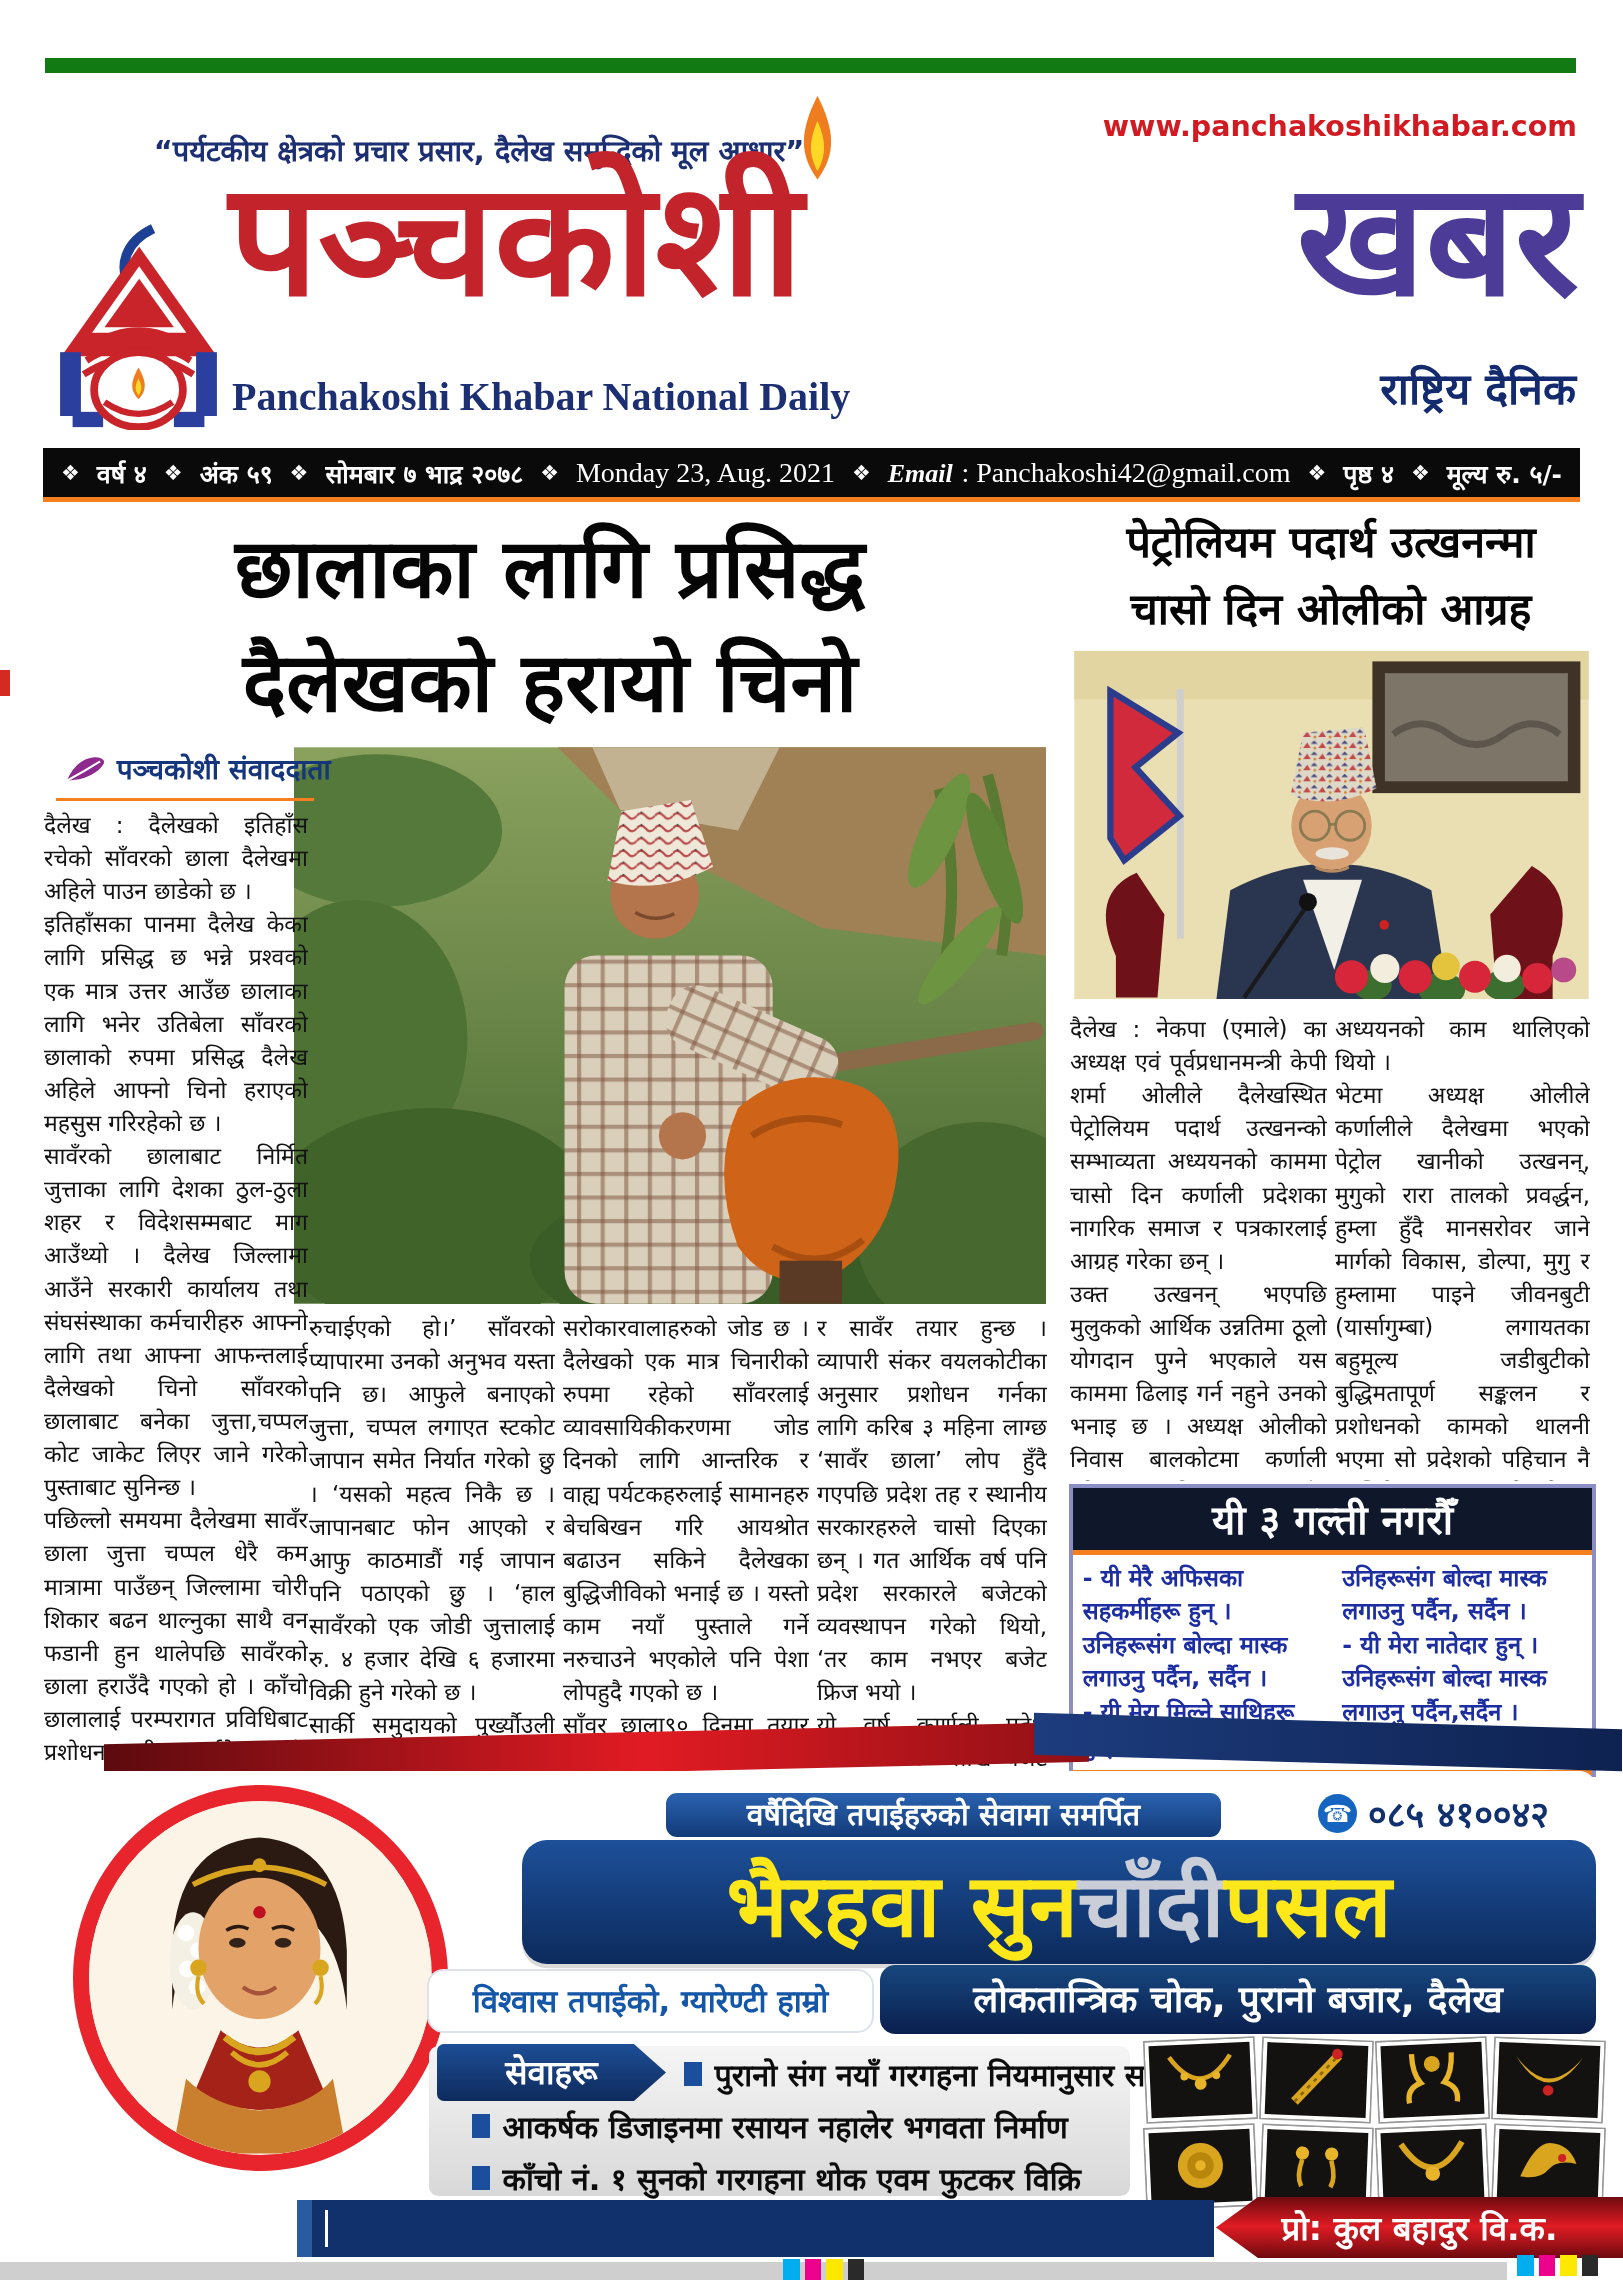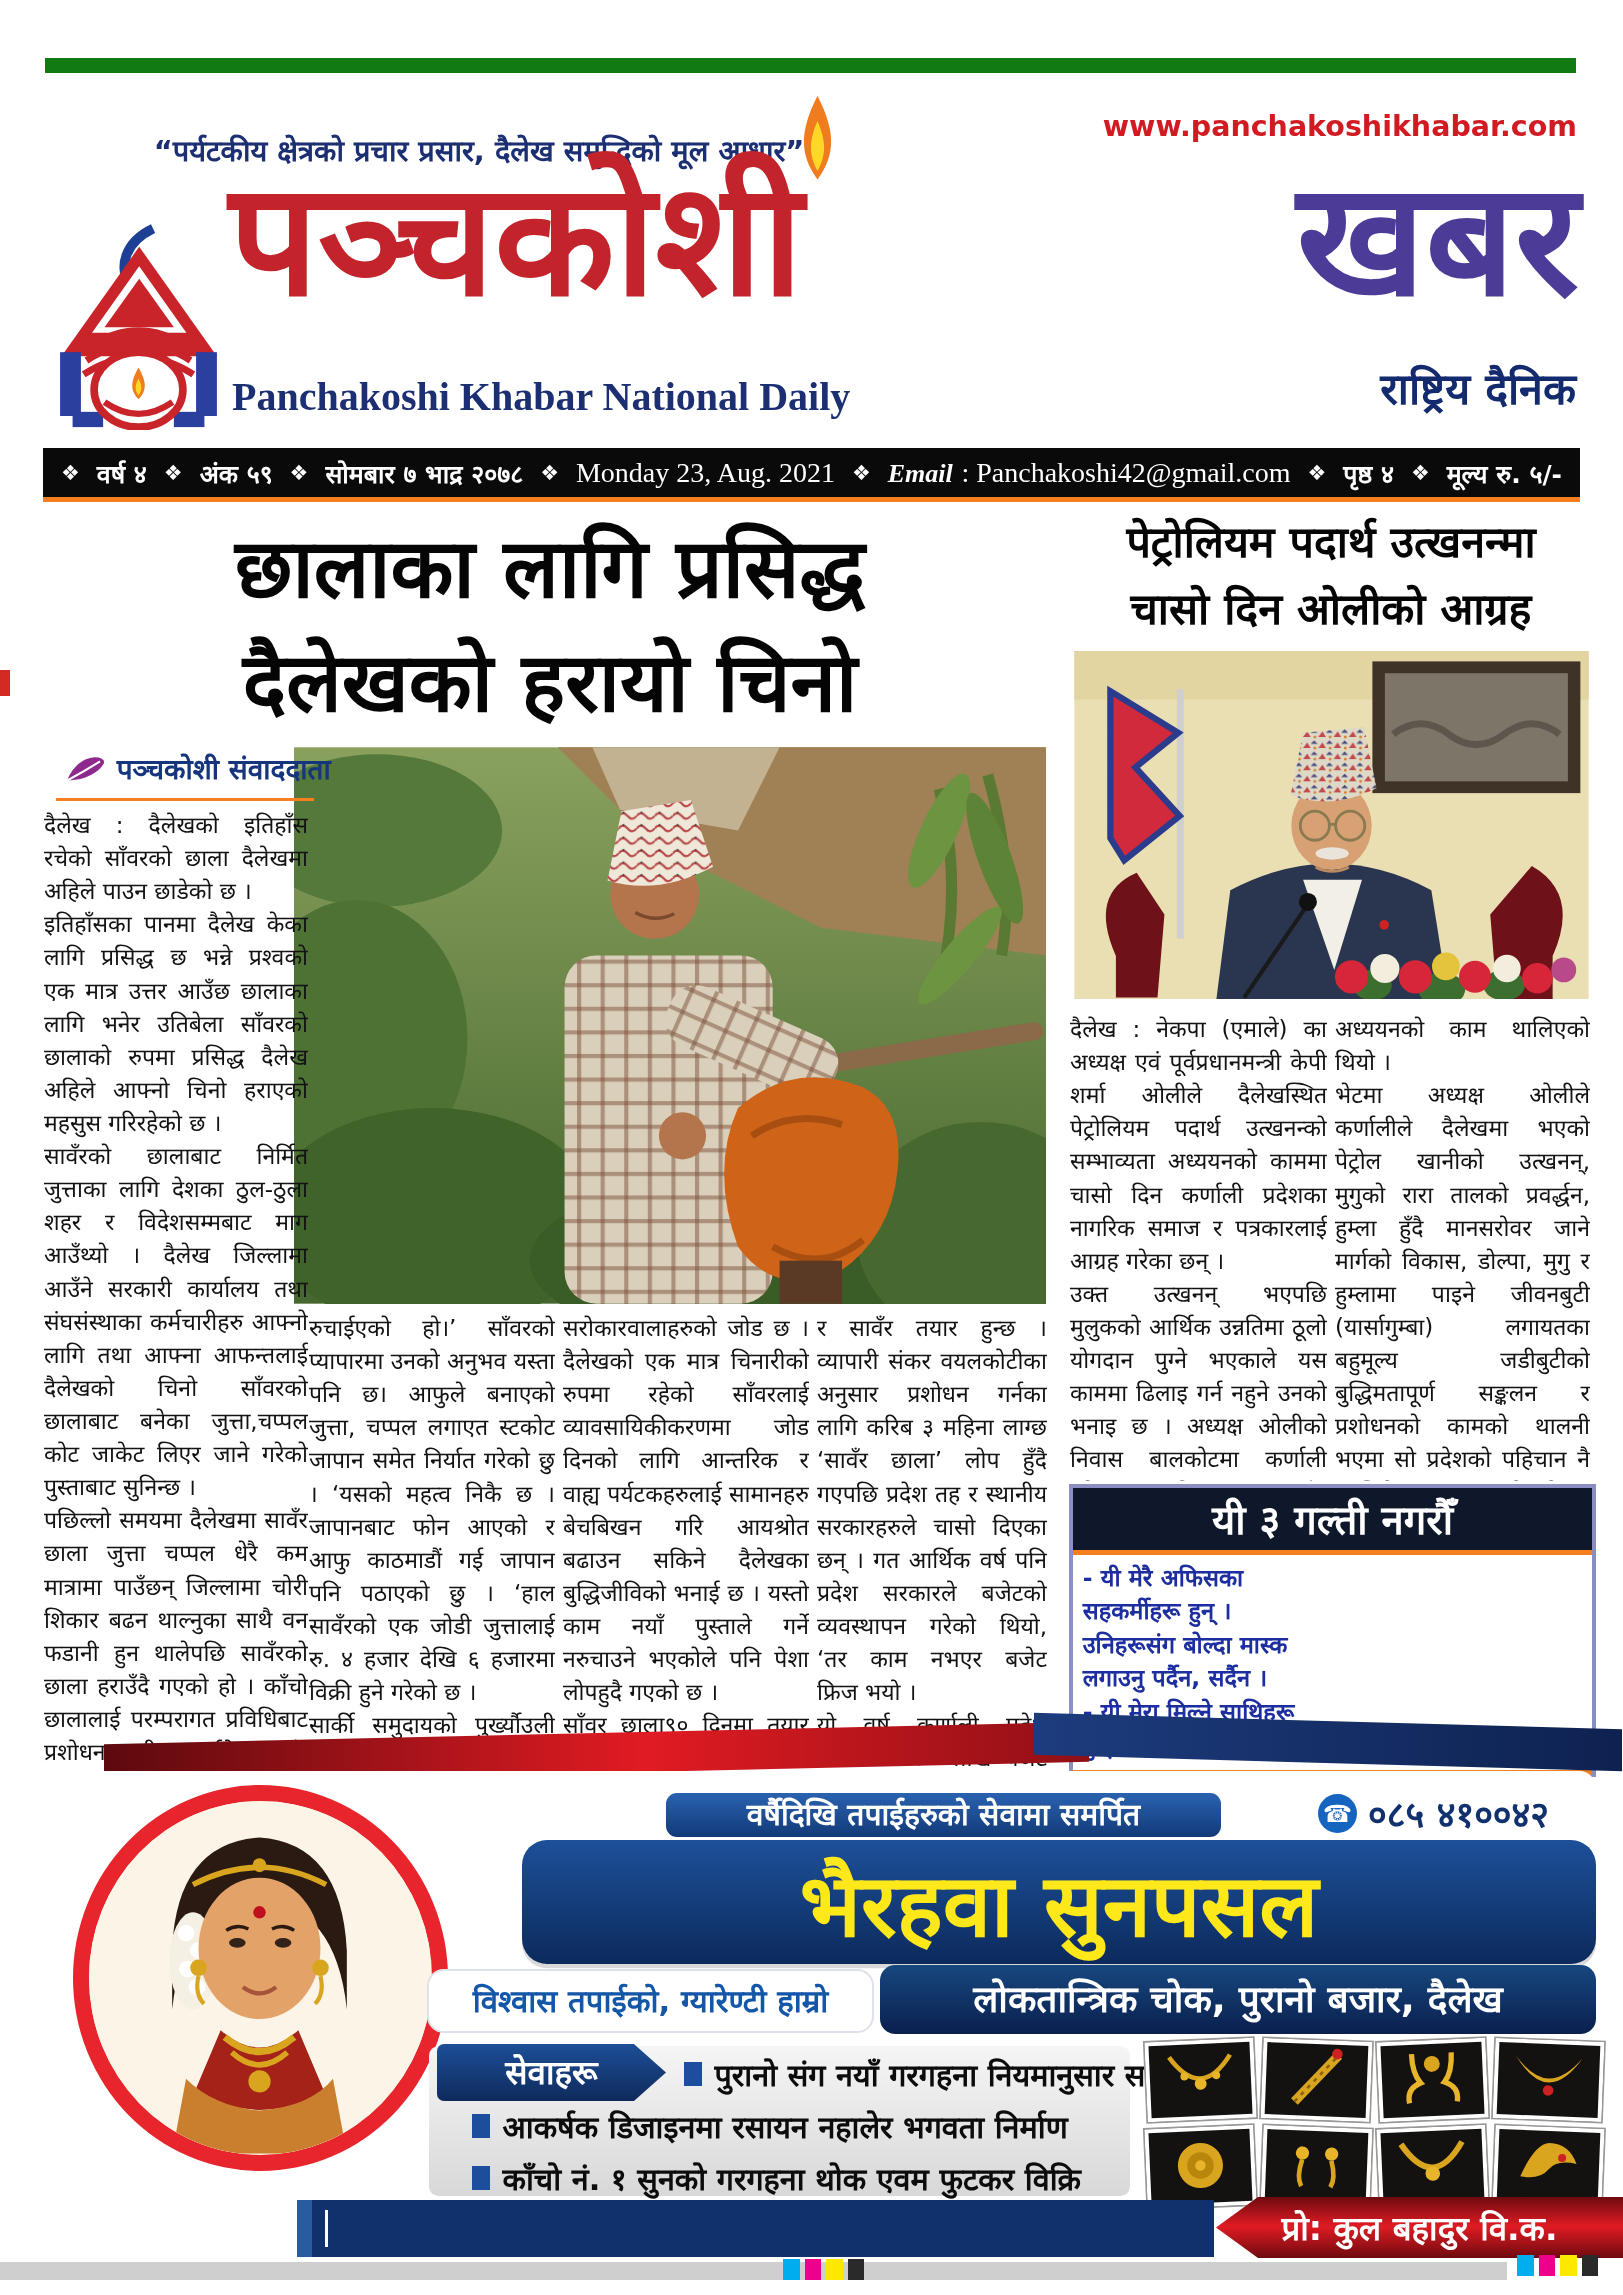--- a/index.html
+++ b/index.html
@@ -284,20 +284,22 @@
 <div class="abs bodytxt" id="ocol2">अध्ययनको काम थालिएको थियो ।
 भेटमा अध्यक्ष ओलीले कर्णालीले दैलेखमा भएको पेट्रोल खानीको उत्खनन्, मुगुको रारा तालको प्रवर्द्धन, हुम्ला हुँदै मानसरोवर जाने मार्गको विकास, डोल्पा, मुगु र हुम्लामा पाइने जीवनबुटी (यार्सागुम्बा) लगायतका बहुमूल्य जडीबुटीको बुद्धिमतापूर्ण सङ्कलन र प्रशोधनको कामको थालनी भएमा सो प्रदेशको पहिचान नै बदलिने बताउनुभएको भेटमा सहभागी दैलेखका पत्रकार विष्णु शर्माले जानकारी दिए ।
 कर्णाली प्रदेश स्रोतसाधनमा धनी भएकाले हावाबाट बिजुली निकाल्ने, जडीबुटीको पहिचान र प्रशोधन पनि गरी सकिए प्रदेशका साथै देशकै समृद्धि हुने भएकाले आफूहरुले राजनीतिक नेतृत्वलाई निरन्तर झकझकाउँदै आएको पत्रकार नवराज महतराले बताए ।</div>
 
 <div class="abs" id="mbox">
   <div id="mbox-head">यी ३ गल्ती नगरौँ</div>
   <div class="mrule"></div>
   <div id="mbox-body">
     <div>- यी मेरै अफिसका सहकर्मीहरू हुन् । उनिहरूसंग बोल्दा मास्क लगाउनु पर्दैन, सर्दैन ।
 - यी मेरा मिल्ने साथिहरू हुन् ।</div>
+    <div>उनिहरूसंग बोल्दा मास्क लगाउनु पर्दैन, सर्दैन ।
+- यी मेरा नातेदार हुन् । उनिहरूसंग बोल्दा मास्क लगाउनु पर्दैन,सर्दैन ।</div>
   </div>
   <div class="mrule"></div>
   <div id="mbox-foot">मास्क प्रयोग गरौँ, साबुन पानीले
 नियमित हात धुने बानिको विकास गरौँ ।</div>
 </div>
 
 <div class="abs" id="stripe-red"></div>
 <div class="abs" id="stripe-blue"></div>
 <div class="abs" id="ad-body"></div>
 
@@ -333,20 +335,21 @@
 
 <div class="abs" id="ad-ribbon">वर्षैदिखि तपाईहरुको सेवामा समर्पित</div>
 <div class="abs" id="ad-phone">
   <span class="picon">
       <span>☎</span>
     </span>
   <span class="num">०८५ ४१००४२</span>
 </div>
 <div class="abs" id="ad-title">
   <span class="y">भैरहवा सुन</span>
+    <span class="s">चाँदी</span>
     <span class="y"> पसल</span>
 </div>
 <div class="abs" id="ad-guarantee">विश्वास तपाईको, ग्यारेण्टी हाम्रो</div>
 <div class="abs" id="ad-loc">लोकतान्त्रिक चोक, पुरानो बजार, दैलेख</div>
 
 <div class="abs" id="svc-panel"></div>
 <div class="abs" id="svc-label">सेवाहरू</div>
 <div class="abs svc" id="svc1">
   <span class="b"></span>
   <span>पुरानो संग नयाँ गरगहना नियमानुसार साटिने</span>

